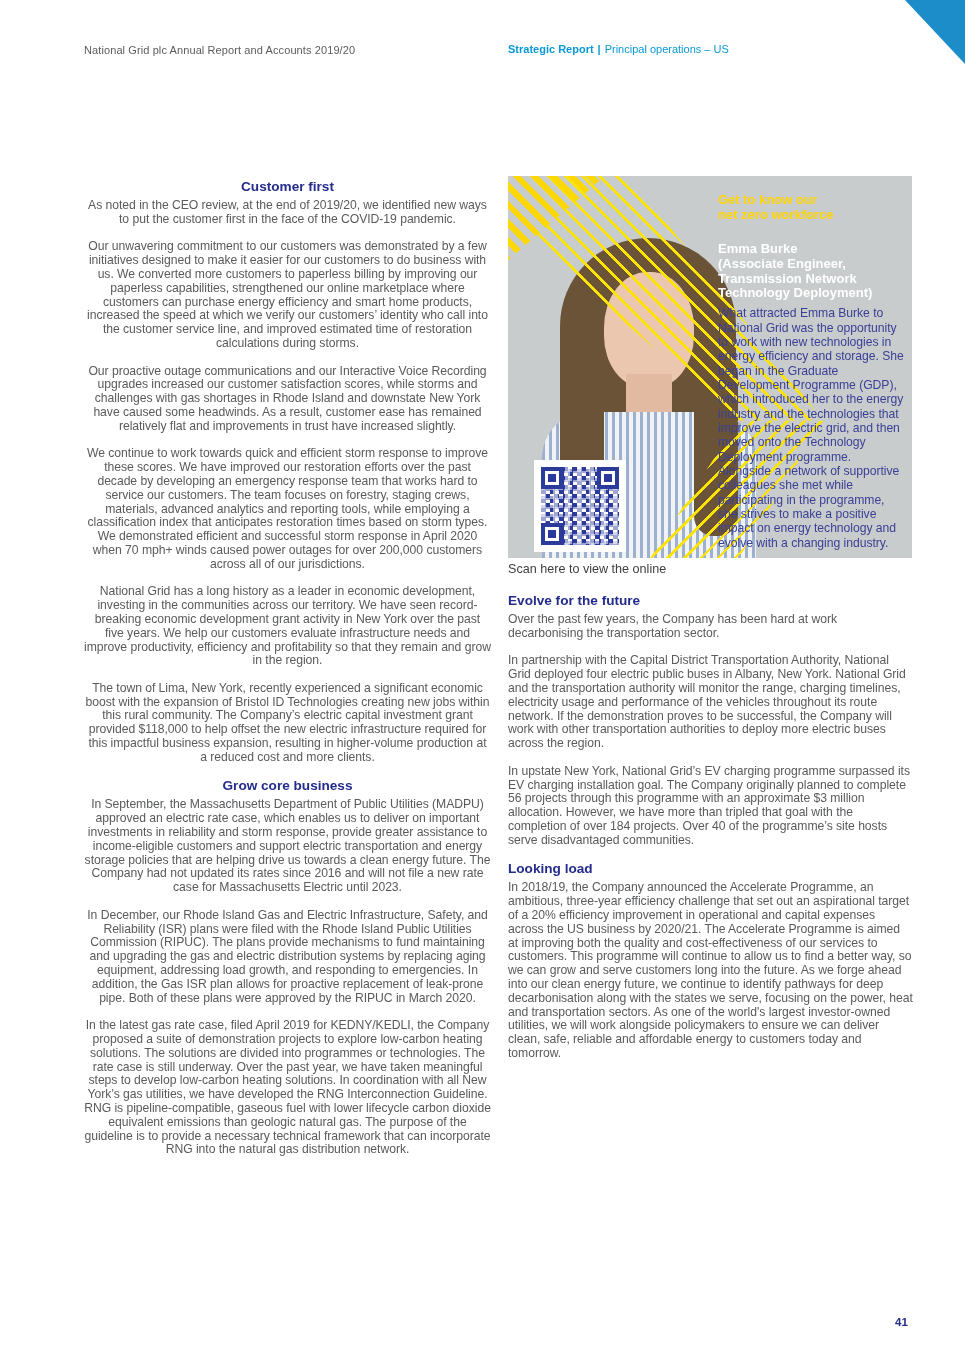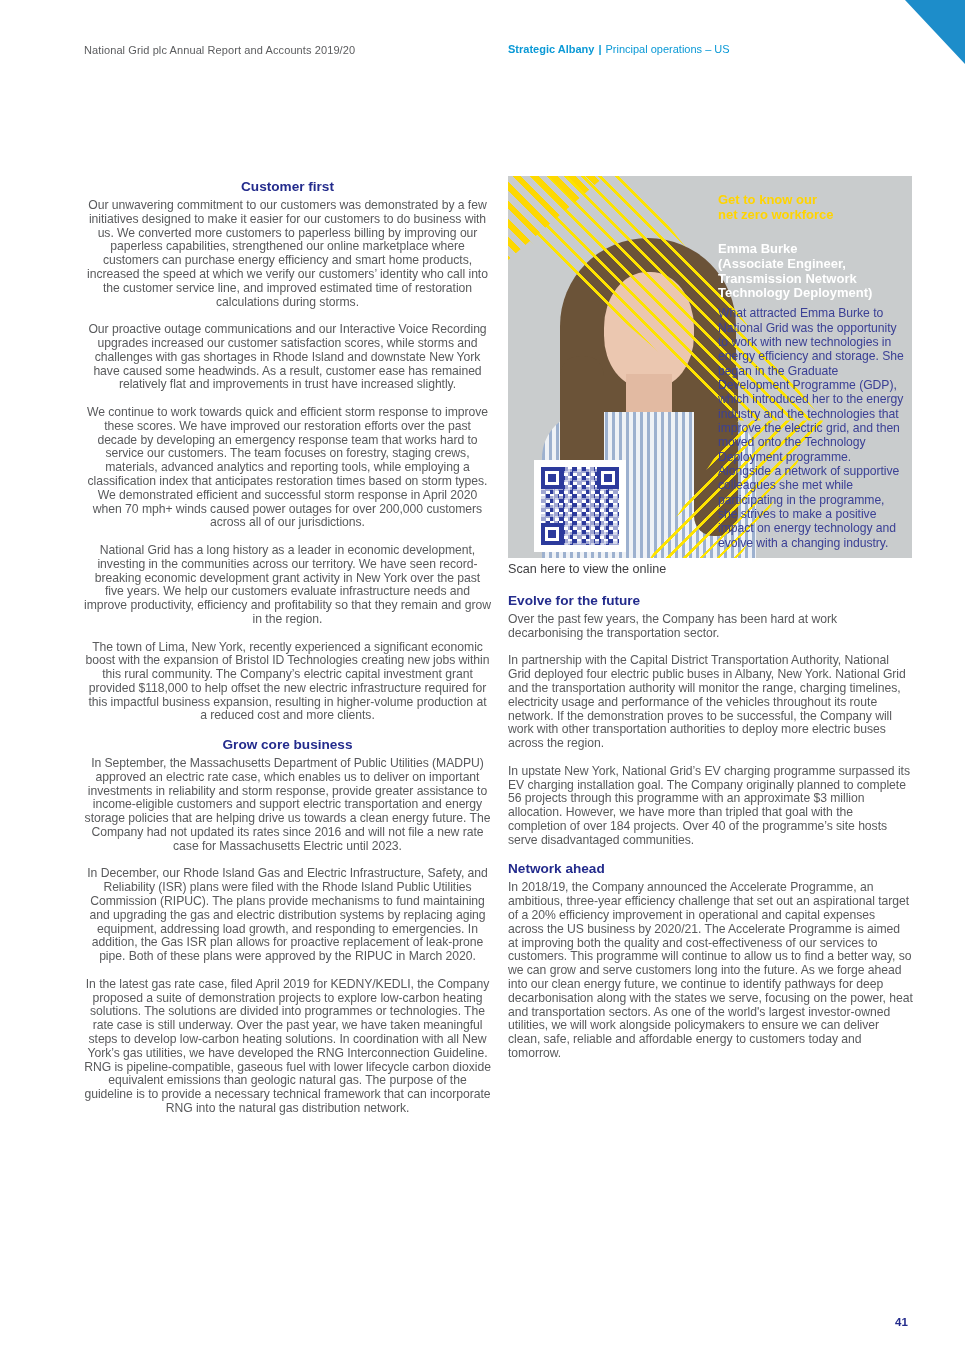--- a/index.html
+++ b/index.html
@@ -107,25 +107,26 @@
 </style>
 </head>
 <body>
 
 <div class="page">
 
   <div class="corner-triangle"></div>
 
   <span class="header-left">National Grid plc Annual Report and Accounts 2019/20</span>
   <span class="header-right">
-    <span class="hb">Strategic Albany</span><span class="div">|</span><span>Principal operations – US</span>
+    <span class="hb">Strategic Report</span><span class="div">|</span><span>Principal operations – US</span>
   </span>
 
   <div class="col col-left">
     <h3 class="sec">Customer first</h3>
+    <p class="body">As noted in the CEO review, at the end of 2019/20, we identified new ways to put the customer first in the face of the COVID-19 pandemic.</p>
     <p class="body">Our unwavering commitment to our customers was demonstrated by a few initiatives designed to make it easier for our customers to do business with us. We converted more customers to paperless billing by improving our paperless capabilities, strengthened our online marketplace where customers can purchase energy efficiency and smart home products, increased the speed at which we verify our customers’ identity who call into the customer service line, and improved estimated time of restoration calculations during storms.</p>
     <p class="body">Our proactive outage communications and our Interactive Voice Recording upgrades increased our customer satisfaction scores, while storms and challenges with gas shortages in Rhode Island and downstate New York have caused some headwinds. As a result, customer ease has remained relatively flat and improvements in trust have increased slightly.</p>
     <p class="body">We continue to work towards quick and efficient storm response to improve these scores. We have improved our restoration efforts over the past decade by developing an emergency response team that works hard to service our customers. The team focuses on forestry, staging crews, materials, advanced analytics and reporting tools, while employing a classification index that anticipates restoration times based on storm types. We demonstrated efficient and successful storm response in April 2020 when 70 mph+ winds caused power outages for over 200,000 customers across all of our jurisdictions.</p>
     <p class="body">National Grid has a long history as a leader in economic development, investing in the communities across our territory. We have seen record-breaking economic development grant activity in New York over the past five years. We help our customers evaluate infrastructure needs and improve productivity, efficiency and profitability so that they remain and grow in the region.</p>
     <p class="body">The town of Lima, New York, recently experienced a significant economic boost with the expansion of Bristol ID Technologies creating new jobs within this rural community. The Company’s electric capital investment grant provided $118,000 to help offset the new electric infrastructure required for this impactful business expansion, resulting in higher-volume production at a reduced cost and more clients.</p>
     <h3 class="sec mt">Grow core business</h3>
     <p class="body">In September, the Massachusetts Department of Public Utilities (MADPU) approved an electric rate case, which enables us to deliver on important investments in reliability and storm response, provide greater assistance to income-eligible customers and support electric transportation and energy storage policies that are helping drive us towards a clean energy future. The Company had not updated its rates since 2016 and will not file a new rate case for Massachusetts Electric until 2023.</p>
     <p class="body">In December, our Rhode Island Gas and Electric Infrastructure, Safety, and Reliability (ISR) plans were filed with the Rhode Island Public Utilities Commission (RIPUC). The plans provide mechanisms to fund maintaining and upgrading the gas and electric distribution systems by replacing aging equipment, addressing load growth, and responding to emergencies. In addition, the Gas ISR plan allows for proactive replacement of leak-prone pipe. Both of these plans were approved by the RIPUC in March 2020.</p>
     <p class="body">In the latest gas rate case, filed April 2019 for KEDNY/KEDLI, the Company proposed a suite of demonstration projects to explore low-carbon heating solutions. The solutions are divided into programmes or technologies. The rate case is still underway. Over the past year, we have taken meaningful steps to develop low-carbon heating solutions. In coordination with all New York’s gas utilities, we have developed the RNG Interconnection Guideline. RNG is pipeline-compatible, gaseous fuel with lower lifecycle carbon dioxide equivalent emissions than geologic natural gas. The purpose of the guideline is to provide a necessary technical framework that can incorporate RNG into the natural gas distribution network.</p>
   </div>
@@ -165,19 +166,19 @@
         <div class="card-body">What attracted Emma Burke to National Grid was the opportunity to work with new technologies in energy efficiency and storage. She began in the Graduate Development Programme (GDP), which introduced her to the energy industry and the technologies that improve the electric grid, and then moved onto the Technology Deployment programme. Alongside a network of supportive colleagues she met while participating in the programme, she strives to make a positive impact on energy technology and evolve with a changing industry.</div>
       </div>
     </div>
 
     <p class="caption">Scan here to view the online</p>
 
     <h3 class="sec">Evolve for the future</h3>
     <p class="body">Over the past few years, the Company has been hard at work decarbonising the transportation sector.</p>
     <p class="body">In partnership with the Capital District Transportation Authority, National Grid deployed four electric public buses in Albany, New York. National Grid and the transportation authority will monitor the range, charging timelines, electricity usage and performance of the vehicles throughout its route network. If the demonstration proves to be successful, the Company will work with other transportation authorities to deploy more electric buses across the region.</p>
     <p class="body">In upstate New York, National Grid’s EV charging programme surpassed its EV charging installation goal. The Company originally planned to complete 56 projects through this programme with an approximate $3 million allocation. However, we have more than tripled that goal with the completion of over 184 projects. Over 40 of the programme’s site hosts serve disadvantaged communities.</p>
-    <h3 class="sec mt">Network ahead</h3>
+    <h3 class="sec mt">Looking load</h3>
     <p class="body">In 2018/19, the Company announced the Accelerate Programme, an ambitious, three-year efficiency challenge that set out an aspirational target of a 20% efficiency improvement in operational and capital expenses across the US business by 2020/21. The Accelerate Programme is aimed at improving both the quality and cost-effectiveness of our services to customers. This programme will continue to allow us to find a better way, so we can grow and serve customers long into the future. As we forge ahead into our clean energy future, we continue to identify pathways for deep decarbonisation along with the states we serve, focusing on the power, heat and transportation sectors. As one of the world's largest investor-owned utilities, we will work alongside policymakers to ensure we can deliver clean, safe, reliable and affordable energy to customers today and tomorrow.</p>
   </div>
 
   <div class="page-num">41</div>
 
 </div>
 
 </body></html>

